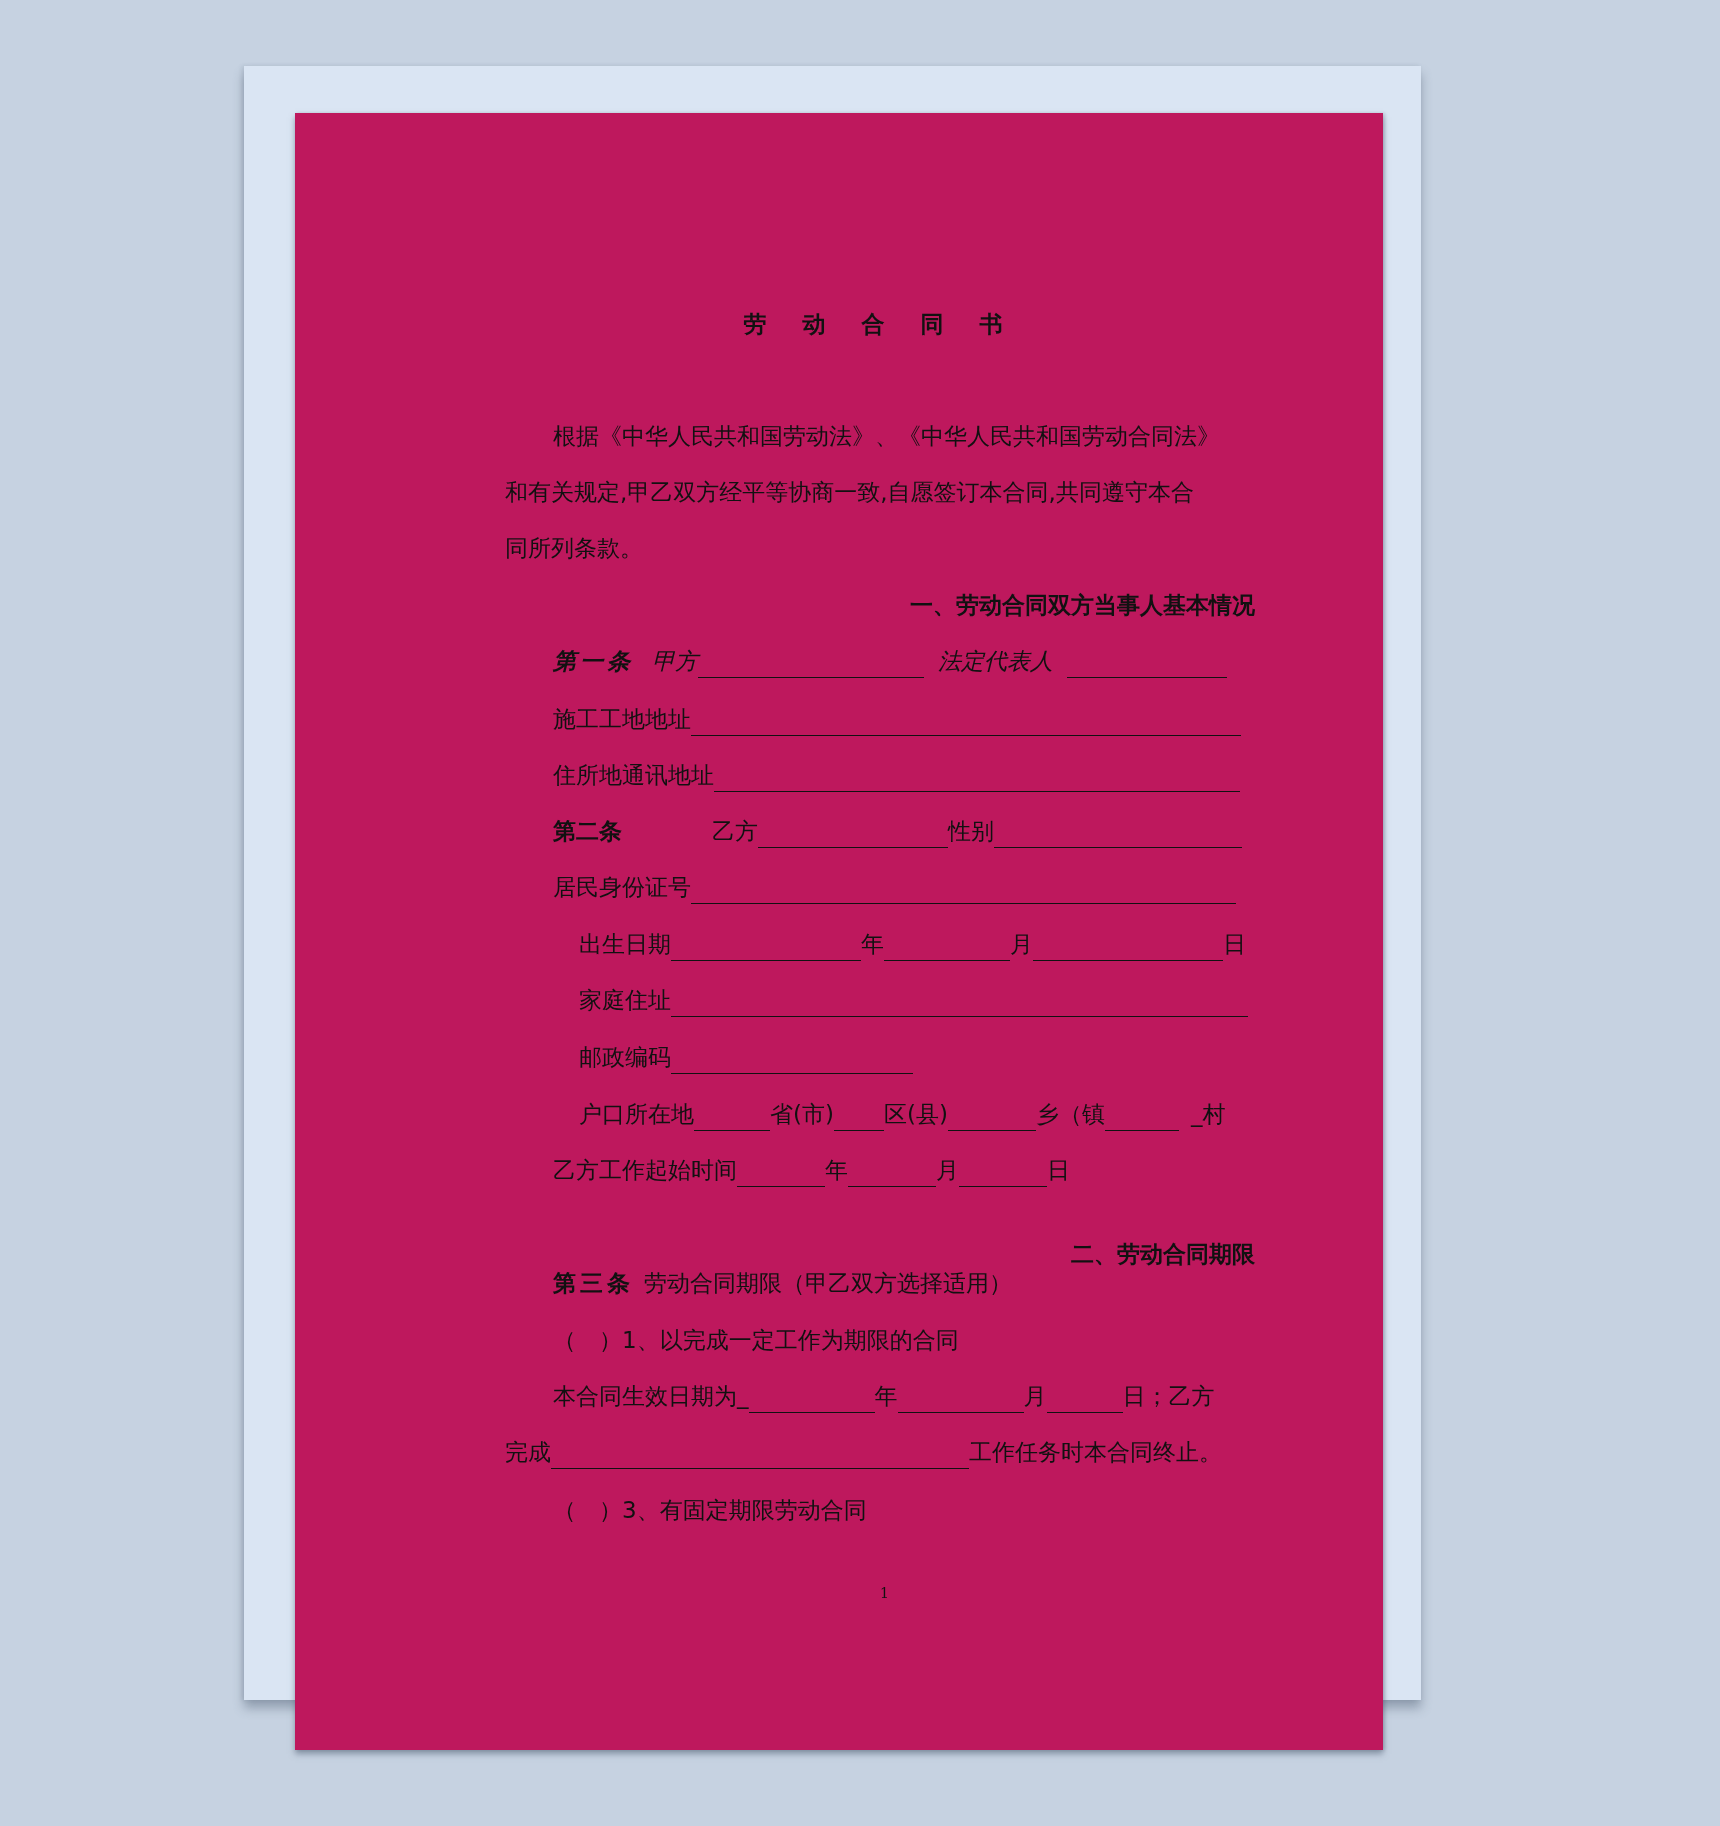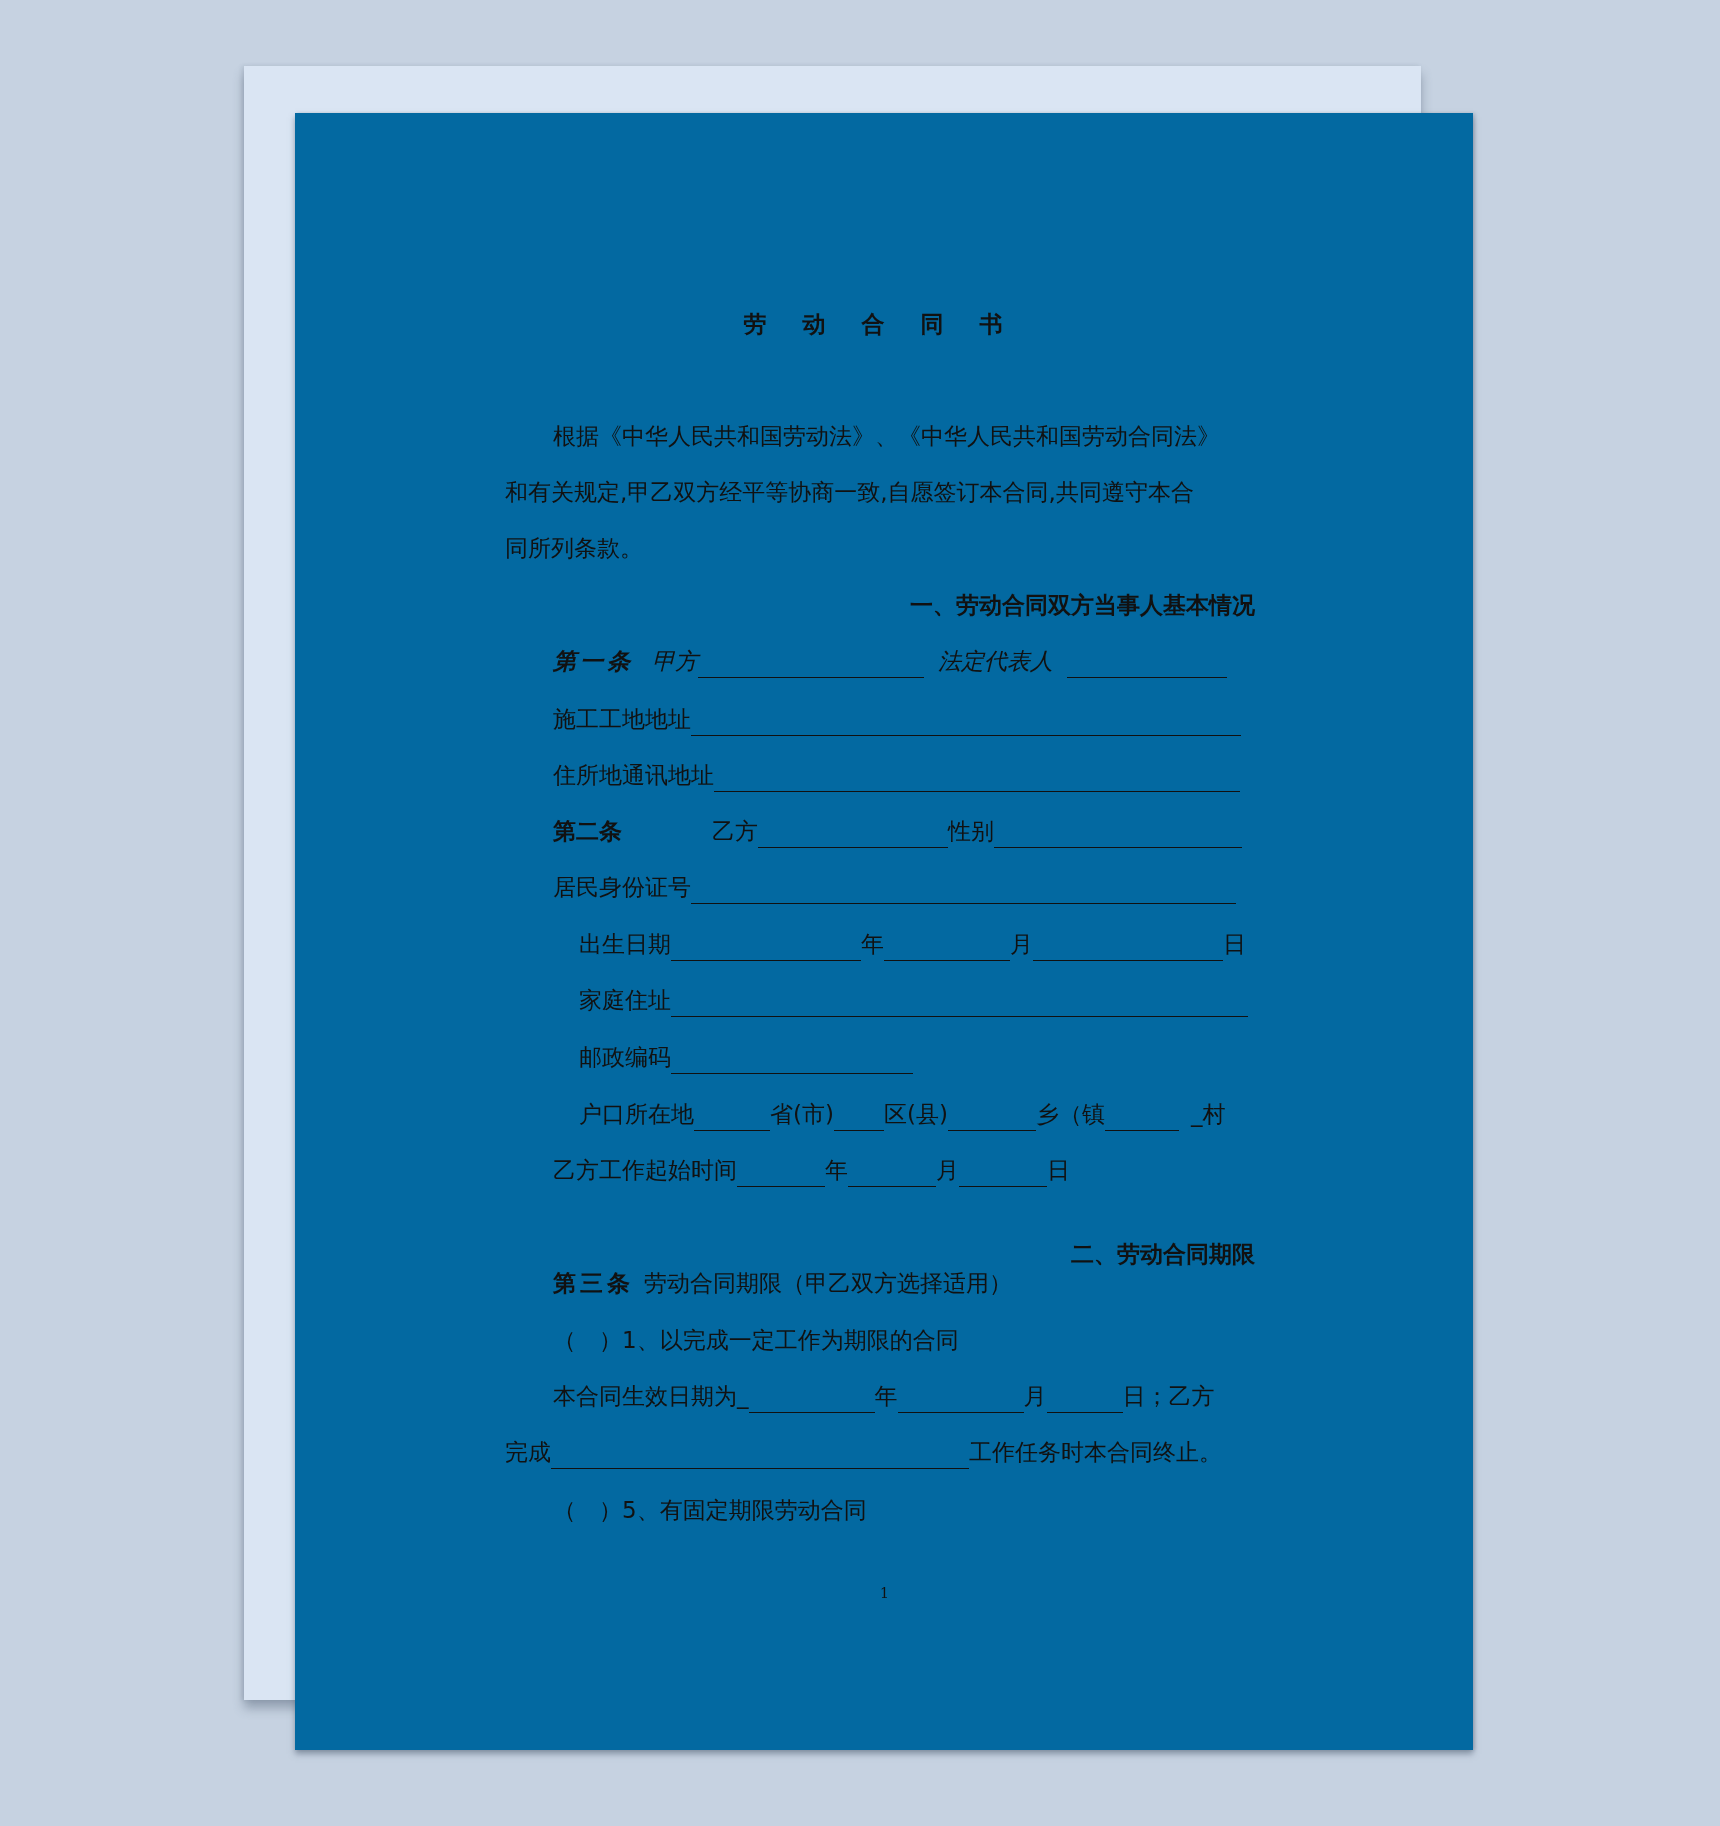--- a/index.html
+++ b/index.html
@@ -14,22 +14,22 @@
   .back-page {
     position: absolute;
     left: 244px; top: 66px;
     width: 1177px; height: 1634px;
     background: #dae5f3;
     box-shadow: 0 8px 10px rgba(80,95,115,0.45), -2px 0 4px rgba(80,95,115,0.15);
   }
   .front-page {
     position: absolute;
     left: 295px; top: 113px;
-    width: 1178px; height: 1637px;
-    background: #0369a1;
+    width: 1088px; height: 1637px;
+    background: #be185d;
     box-shadow: 0 4px 6px rgba(80,95,115,0.55), 2px 0 3px rgba(80,95,115,0.2);
   }
   .doc {
     position: absolute;
     left: 210px; top: 0;
     width: 750px;
     font-size: 23px;
   }
   .line {
     position: absolute;
@@ -130,18 +130,18 @@
 
     <div class="line ind2" style="top:1268px;">
       <span>本合同生效日期为_</span><span class="blank" style="width:126px;"></span><span>年</span><span class="blank" style="width:126px;"></span><span>月</span><span class="blank" style="width:76px;"></span><span>日；乙方</span>
     </div>
 
     <div class="line" style="top:1324px;">
       <span>完成</span><span class="blank" style="width:418px;"></span><span>工作任务时本合同终止。</span>
     </div>
 
     <div class="line ind2" style="top:1382px;">
-      <span>（　）5、有固定期限劳动合同</span>
+      <span>（　）3、有固定期限劳动合同</span>
     </div>
   </div>
 
   <div class="page-number">1</div>
 </div>
 
 </body></html>

